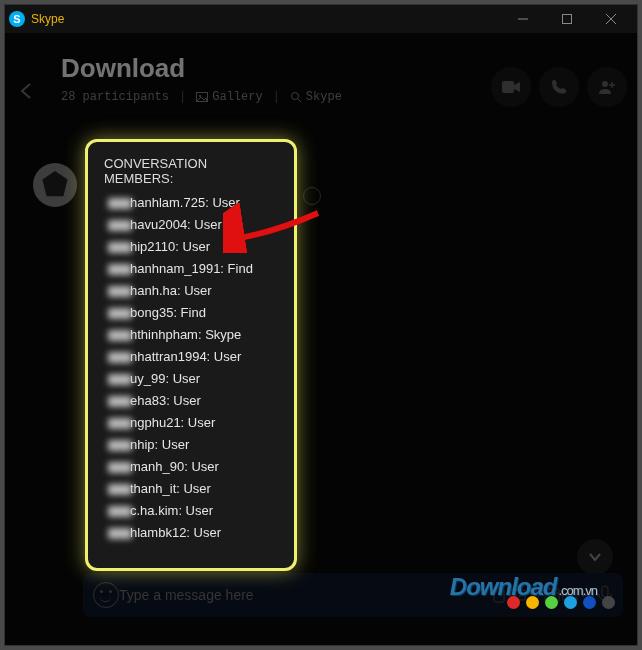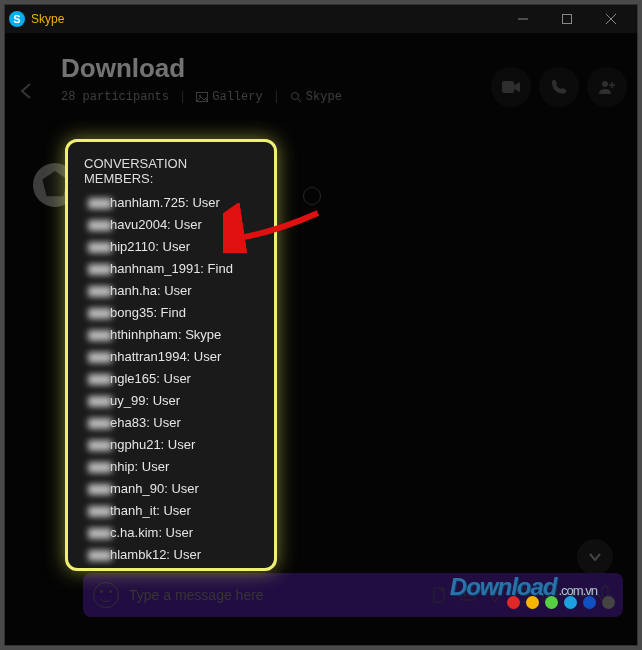--- a/index.html
+++ b/index.html
@@ -108,21 +108,21 @@
   .avatar::after {
     content: "";
     position: absolute;
     left: 8px; top: 8px;
     width: 28px; height: 28px;
     background: #222;
     clip-path: polygon(50% 0, 95% 30%, 80% 90%, 20% 90%, 5% 30%);
   }
   .popup {
     position: absolute;
-    left: 60px; top: 134px;
+    left: 80px; top: 134px;
     width: 212px;
     height: 432px;
     background: #1a1a1a;
     border: 3px solid #f0f070;
     border-radius: 12px;
     box-shadow: 0 0 20px rgba(240,240,100,0.5);
     padding: 14px 16px;
     overflow: hidden;
     z-index: 5;
   }
@@ -161,26 +161,25 @@
     left: 298px; top: 154px;
     width: 18px; height: 18px;
     border: 1px solid #555;
     border-radius: 50%;
     z-index: 2;
   }
   .inputbar {
     position: absolute;
     left: 78px; bottom: 28px;
     width: 540px; height: 44px;
-    background: #4c1d95;
+    background: #0f172a;
     border-radius: 8px;
     display: flex;
     align-items: center;
     padding: 0 10px;
-    gap: 10px;
     z-index: 2;
   }
   .inputbar .emoji {
     width: 26px; height: 26px;
     border: 1.5px solid #666;
     border-radius: 50%;
     position: relative;
   }
   .inputbar .emoji::before, .inputbar .emoji::after {
     content: "";
@@ -406,21 +405,20 @@
     <div class="popup-title">CONVERSATION MEMBERS:</div>
     <div id="member-list">
         <div class="member"><span class="blur"></span><span>hanhlam.725: User</span></div>
         <div class="member"><span class="blur"></span><span>havu2004: User</span></div>
         <div class="member"><span class="blur"></span><span>hip2110: User</span></div>
         <div class="member"><span class="blur"></span><span>hanhnam_1991: Find</span></div>
         <div class="member"><span class="blur"></span><span>hanh.ha: User</span></div>
         <div class="member"><span class="blur"></span><span>bong35: Find</span></div>
         <div class="member"><span class="blur"></span><span>hthinhpham: Skype</span></div>
         <div class="member"><span class="blur"></span><span>nhattran1994: User</span></div>
-        <div class="member"><span class="blur"></span><span>ngle165: User</span></div>
         <div class="member"><span class="blur"></span><span>uy_99: User</span></div>
         <div class="member"><span class="blur"></span><span>eha83: User</span></div>
         <div class="member"><span class="blur"></span><span>ngphu21: User</span></div>
         <div class="member"><span class="blur"></span><span>nhip: User</span></div>
         <div class="member"><span class="blur"></span><span>manh_90: User</span></div>
         <div class="member"><span class="blur"></span><span>thanh_it: User</span></div>
         <div class="member"><span class="blur"></span><span>c.ha.kim: User</span></div>
         <div class="member"><span class="blur"></span><span>hlambk12: User</span></div>
       </div>
   </div>

